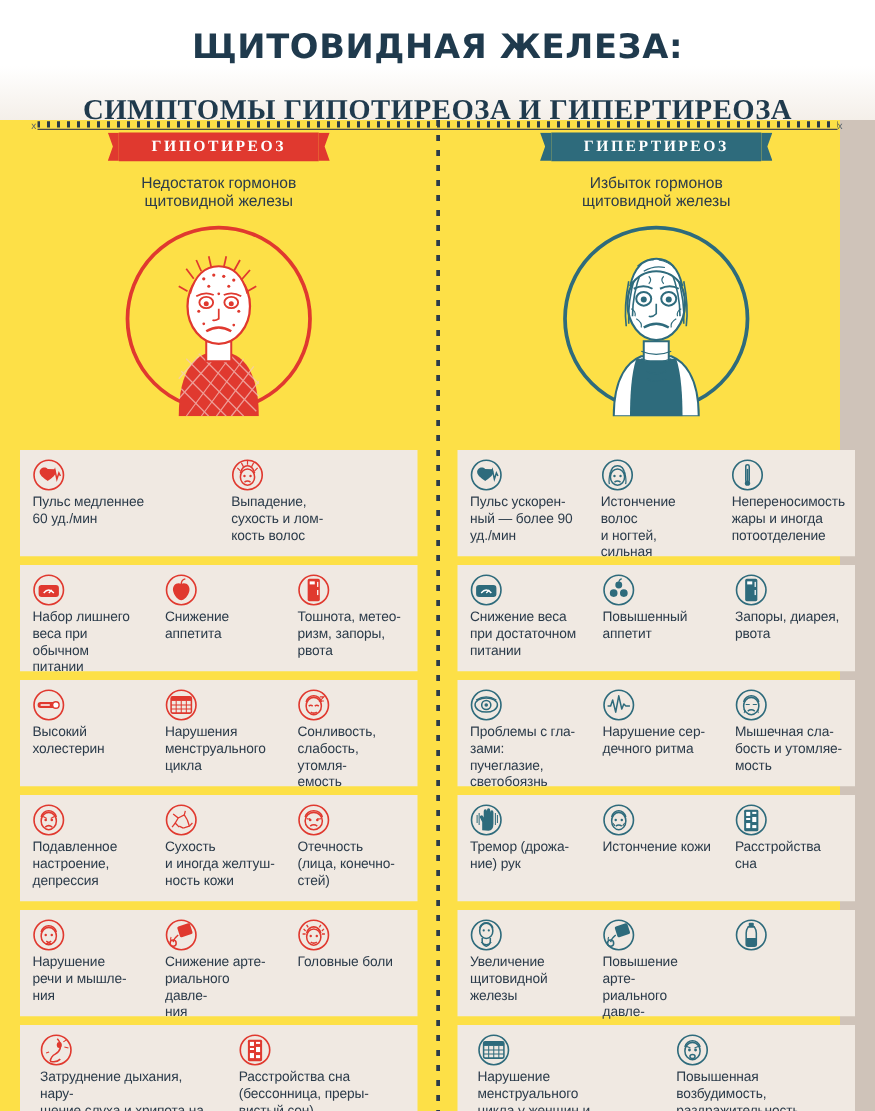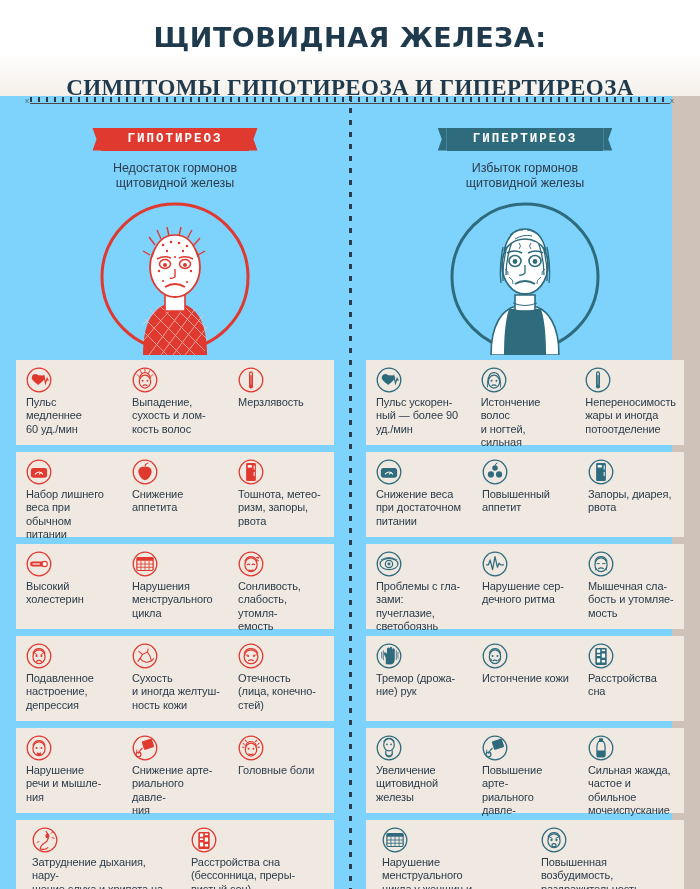--- a/index.html
+++ b/index.html
@@ -3,21 +3,21 @@
 <meta charset="utf-8">
 <style>
   html,body{margin:0;padding:0;}
   body{
     width:700px;height:889px;
     background:#cfc3b9;
     font-family:"Liberation Sans", sans-serif;
     overflow:hidden;
     position:relative;
   }
-  .page{width:672px;height:889px;position:relative;background:#7dd3fc;}
+  .page{width:672px;height:889px;position:relative;background:#fde047;}
 
   
   .header{
     position:absolute;left:0;top:0;width:700px;height:96px;
     background:linear-gradient(180deg,#ffffff 0%,#ffffff 55%,#f4efe9 100%);
     text-align:center;
   }
   .title{
     margin:0;padding-top:24px;
     font-family:"DejaVu Sans", sans-serif;
@@ -60,22 +60,21 @@
   }
 
   
   .col{position:absolute;top:106px;width:350px;height:255px;text-align:center;}
   .col.left{left:0;}
   .col.right{left:350px;}
 
   .ribbon{
     display:inline-block;position:relative;
     padding:5px 26px 5px 26px;
-    margin-top:22px;
-    font-family:Liberation Mono, monospace;
+    font-family:Liberation Serif, serif;
     font-weight:bold;font-size:12.5px;letter-spacing:2px;
     color:#ffffff;line-height:1;
   }
   .ribbon.red{background:#e0392f;}
   .ribbon.teal{background:#2e6b7c;}
   .ribbon:before,.ribbon:after{
     content:"";position:absolute;top:0;width:9px;height:100%;
   }
   .ribbon.red:before{left:-9px;background:#e0392f;clip-path:polygon(0 0,100% 0,100% 100%,0 100%,45% 50%);}
   .ribbon.red:after{right:-9px;background:#e0392f;clip-path:polygon(0 0,100% 0,55% 50%,100% 100%,0 100%);}
@@ -274,29 +273,20 @@
                   <path d="M23 12 l3-3"></path>
                 </g>
                 <circle cx="13" cy="17" r="1.2" fill="#e0392f"></circle>
                 <circle cx="19" cy="17" r="1.2" fill="#e0392f"></circle>
                 <path d="M13 23 q3-2 6 0" fill="none" stroke="#e0392f" stroke-width="1.5"></path>
               </svg>
               <div class="ctext">Выпадение,
 сухость и лом-
 кость волос</div>
             </div>
-            <div class="cell">
-              <svg class="ico" viewBox="0 0 32 32">
-                <circle cx="16" cy="16" r="14.5" fill="none" stroke="#e0392f" stroke-width="1.6"></circle>
-                <rect x="14.3" y="6" width="3.4" height="17" rx="1.7" fill="none" stroke="#e0392f" stroke-width="1.5"></rect>
-                <circle cx="16" cy="24" r="2.6" fill="#e0392f"></circle>
-                <rect x="15.2" y="10" width="1.6" height="13" fill="#e0392f"></rect>
-              </svg>
-              <div class="ctext">Мерзлявость</div>
-            </div>
           </div>
         </div>
         <div class="half right">
           <div class="cells">
             <div class="cell">
               <svg class="ico" viewBox="0 0 32 32">
                 <circle cx="16" cy="16" r="14.5" fill="none" stroke="#2e6b7c" stroke-width="1.6"></circle>
                 <path d="M15 10 c-3-3-8-1-8 3 c0 4 6 7 8 9 c2-2 8-5 8-9 c0-1-0.4-2-1-2.6" fill="#2e6b7c"></path>
                 <path d="M20 16 l2-5 2 9 2-6 1.5 3" fill="none" stroke="#2e6b7c" stroke-width="1.5"></path>
               </svg>
@@ -675,23 +665,20 @@
 риального давле-
 ния</div>
             </div>
             <div class="cell">
               <svg class="ico" viewBox="0 0 32 32">
                 <circle cx="16" cy="16" r="14.5" fill="none" stroke="#2e6b7c" stroke-width="1.6"></circle>
                 <rect x="13.5" y="4" width="5" height="4" rx="1" fill="#2e6b7c"></rect>
                 <path d="M13 8 q-2 3 -2 6 v11 q0 2 2 2 h6 q2 0 2-2 V14 q0-3-2-6z" fill="none" stroke="#2e6b7c" stroke-width="1.5"></path>
                 <path d="M11 19 h10 v6 q0 2 -2 2 h-6 q-2 0 -2 -2z" fill="#2e6b7c"></path>
               </svg>
-              <div class="ctext">Сильная жажда,
-частое и обильное
-мочеиспускание</div>
             </div>
           </div>
         </div>
       </div>
       <div class="band tall">
         <div class="half left">
           <div class="cells">
             <div class="cell wide">
               <svg class="ico" viewBox="0 0 32 32">
                 <circle cx="16" cy="16" r="14.5" fill="none" stroke="#e0392f" stroke-width="1.6"></circle>

